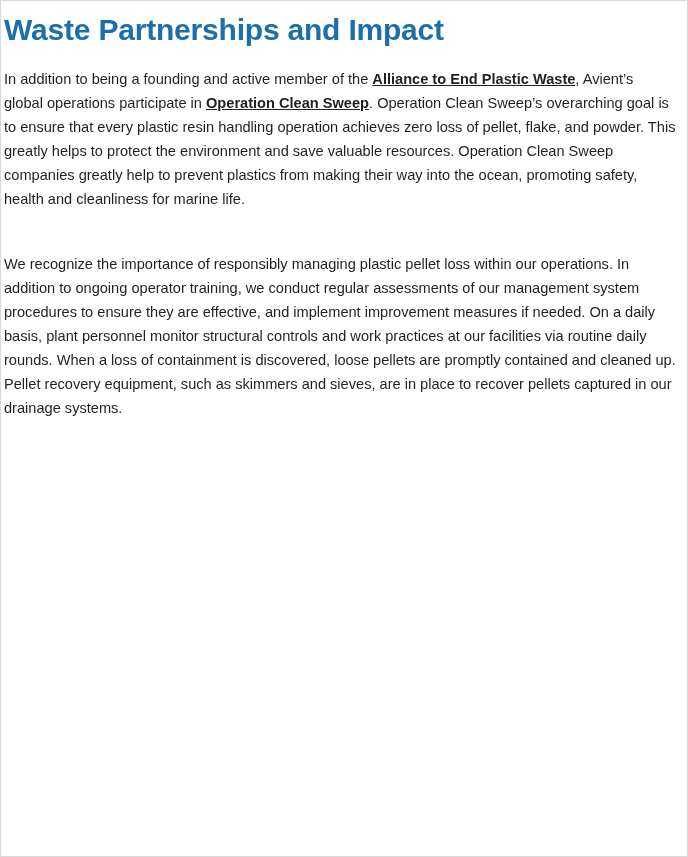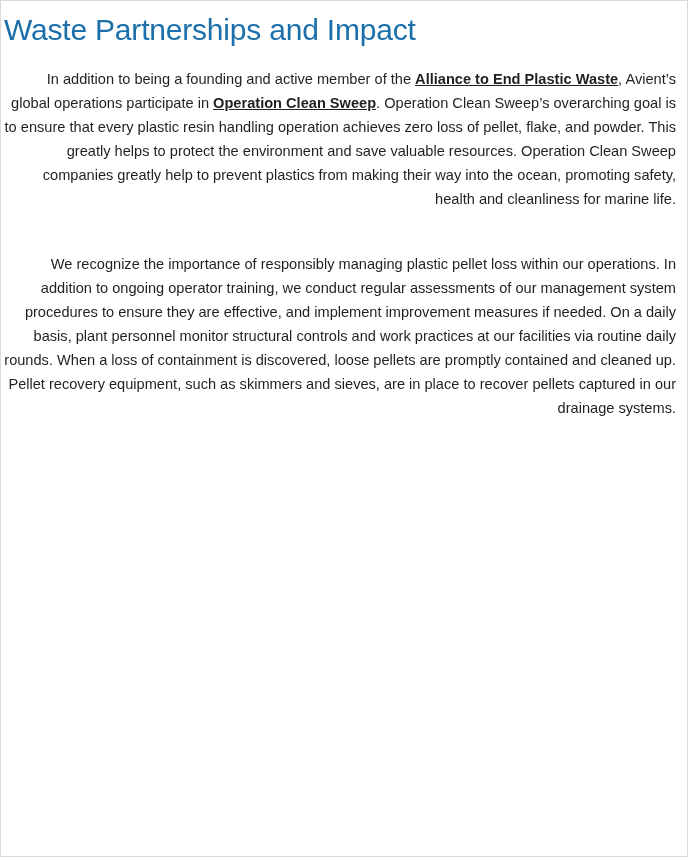--- a/index.html
+++ b/index.html
@@ -23,31 +23,31 @@
     background: #ffffff;
   }
   .content {
     padding: 4px 11px 0 3px;
   }
   .doc-title {
     margin: 0;
     padding: 6px 0 0 0;
     font-size: 30px;
     line-height: 1.25;
-    font-weight: normal;
+    font-weight: bold;
     color: #1b6faa;
     letter-spacing: -0.2px;
   }
   .para {
     margin: 0;
     padding: 0;
     font-size: 14.6px;
     line-height: 24px;
     color: #231f20;
-    text-align: right;
+    text-align: left;
   }
   .para.first {
     margin-top: 18px;
   }
   .para.second {
     margin-top: 41px;
   }
   .link {
     color: #231f20;
     text-decoration: underline;

